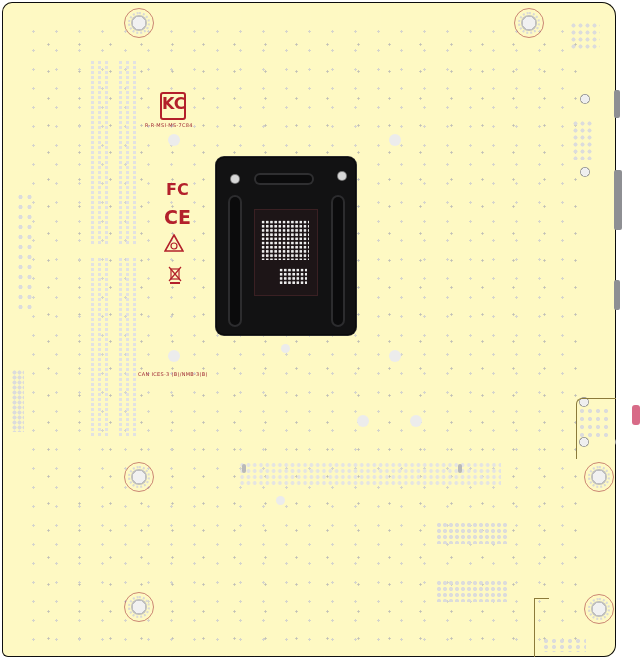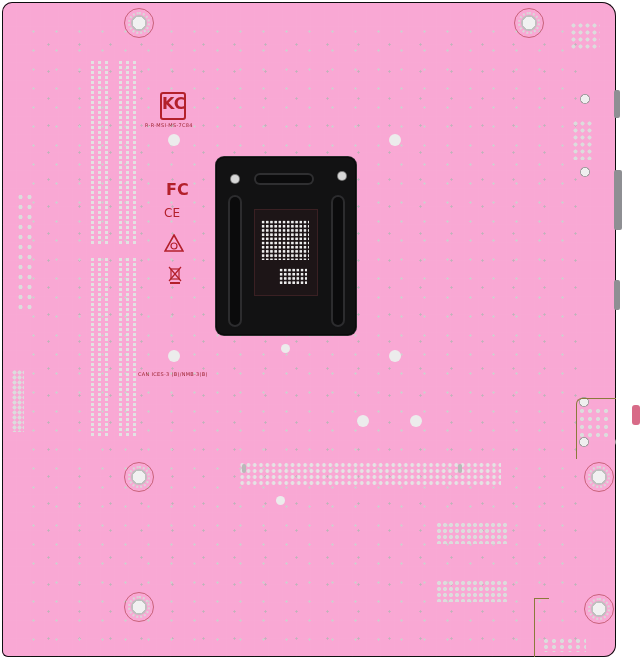--- a/index.html
+++ b/index.html
@@ -1,19 +1,19 @@
 <!DOCTYPE html>
 <html><head>
   <meta charset="utf-8">
   <style>
     html, body { margin: 0; padding: 0; background: #ffffff; }
     body { width: 640px; height: 660px; position: relative; overflow: hidden; font-family: "DejaVu Sans", sans-serif; }
     .board {
       position: absolute; left: 2px; top: 2px; width: 614px; height: 655px;
-      background: #f9a8d4; border-radius: 10px 14px 12px 6px;
+      background: #fef9c3; border-radius: 10px 14px 12px 6px;
       box-shadow: inset 0 0 0 1px #0c0c0d;
       overflow: hidden;
     }
     .io-edge { position: absolute; left: 614px; top: 60px; width: 10px; height: 460px; }
     .io-port { position: absolute; background: #8e8f93; border-radius: 2px; }
     .trace-bg {
       position: absolute; inset: 0;
       background:
         repeating-linear-gradient(90deg, rgba(255,255,255,0.012) 0 1px, transparent 1px 14px),
         repeating-linear-gradient(0deg, rgba(255,255,255,0.01) 0 1px, transparent 1px 18px);
@@ -145,21 +145,21 @@
   <div class="big-via" style="left:582px;top:400px;"></div>
   <div class="big-via" style="left:582px;top:440px;"></div>
   <div class="big-via" style="left:618px;top:440px;"></div>
 
   <div class="gold-trace" style="left:574px;top:396px;width:44px;height:60px;border-radius:6px 0 0 0;"></div>
   <div class="gold-trace" style="left:532px;top:596px;width:14px;height:60px;"></div>
 
   <div class="mark" style="left:158px;top:90px;width:22px;height:24px;font-size:16px;border:2px solid #b3202b;border-radius:3px;line-height:20px;">KC</div>
   <div class="tinytext" style="left:143px;top:120px;">R-R-MSI-MS-7C84</div>
   <div class="mark" style="left:164px;top:178px;font-size:16px;">FC</div>
-  <div class="mark" style="left:162px;top:204px;font-size:12px;font-weight:normal;">CE</div>
+  <div class="mark" style="left:162px;top:204px;font-size:19px;font-weight:bold;">CE</div>
   <div class="mark" style="left:162px;top:232px;width:20px;height:18px;">
     <svg width="20" height="18" viewBox="0 0 20 18">
         <polygon points="10,1 19,17 1,17" fill="none" stroke="#b3202b" stroke-width="1.6"></polygon>
         <circle cx="10" cy="12" r="3" fill="none" stroke="#b3202b" stroke-width="1.2"></circle>
       </svg>
   </div>
   <div class="mark" style="left:166px;top:264px;width:14px;height:18px;">
     <svg width="14" height="18" viewBox="0 0 14 18">
         <rect x="3" y="3" width="8" height="10" fill="none" stroke="#b3202b" stroke-width="1.2"></rect>
         <line x1="1" y1="1" x2="13" y2="15" stroke="#b3202b" stroke-width="1.2"></line>

